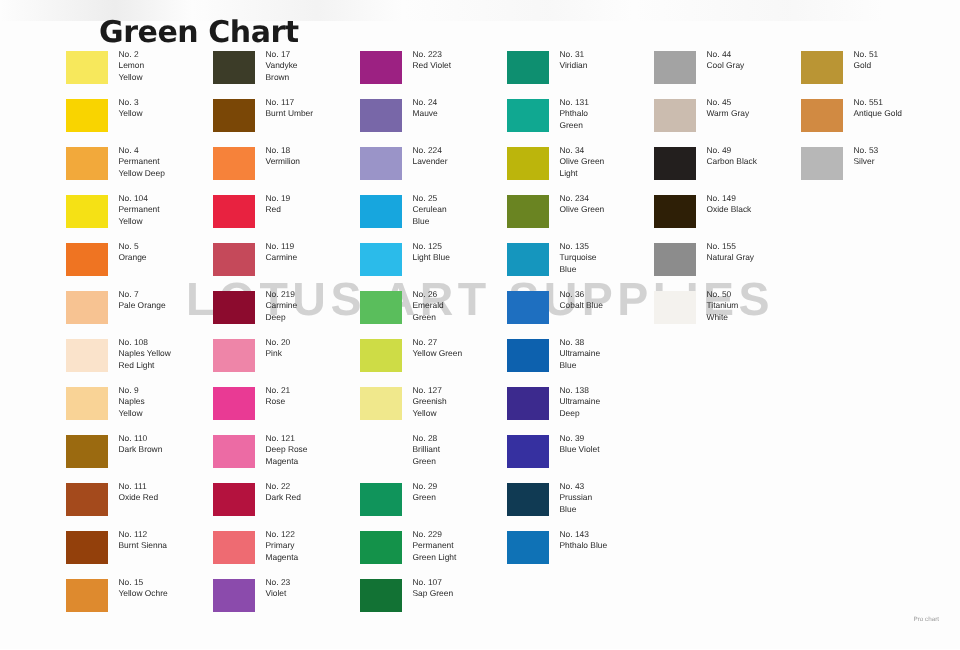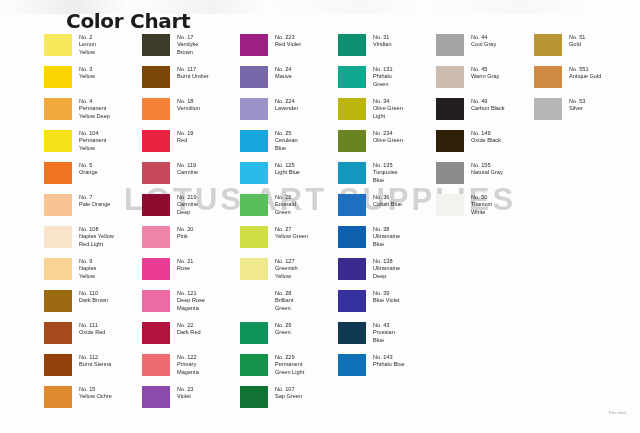--- a/index.html
+++ b/index.html
@@ -97,21 +97,21 @@
     font-family: "Liberation Sans", sans-serif;
   }
 </style>
 </head>
 <body>
 
 <div id="page">
 
   <div id="scan-noise"></div>
 
-  <div id="title">Color Chart</div>
+  <div id="title">Green Chart</div>
 
   <div id="watermark">LOTUS ART SUPPLIES</div>
 
   <div id="grid">
       <div class="column">
         <div class="swatch-row">
           <div class="swatch" style="background: rgb(247, 232, 92);"></div>
           <div class="label"><span class="code">No. 2</span><span>Lemon
 Yellow</span></div>
         </div>

